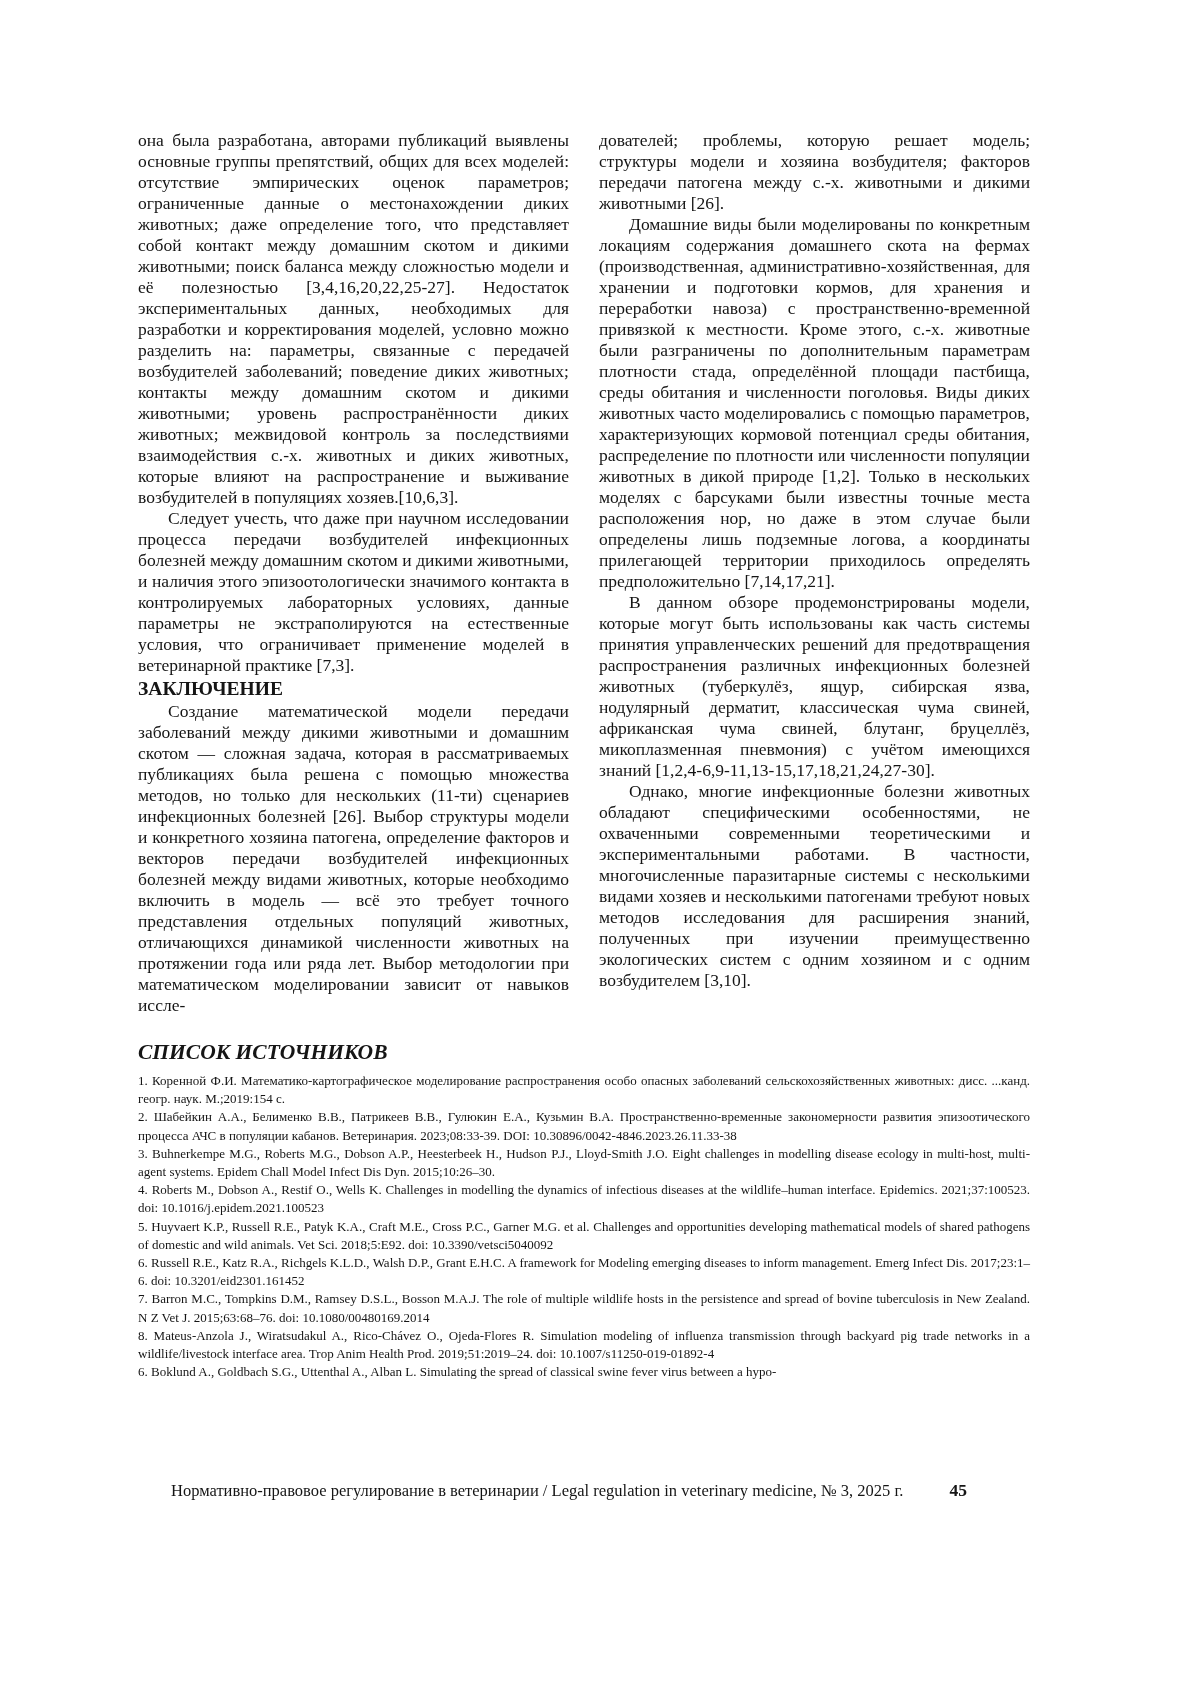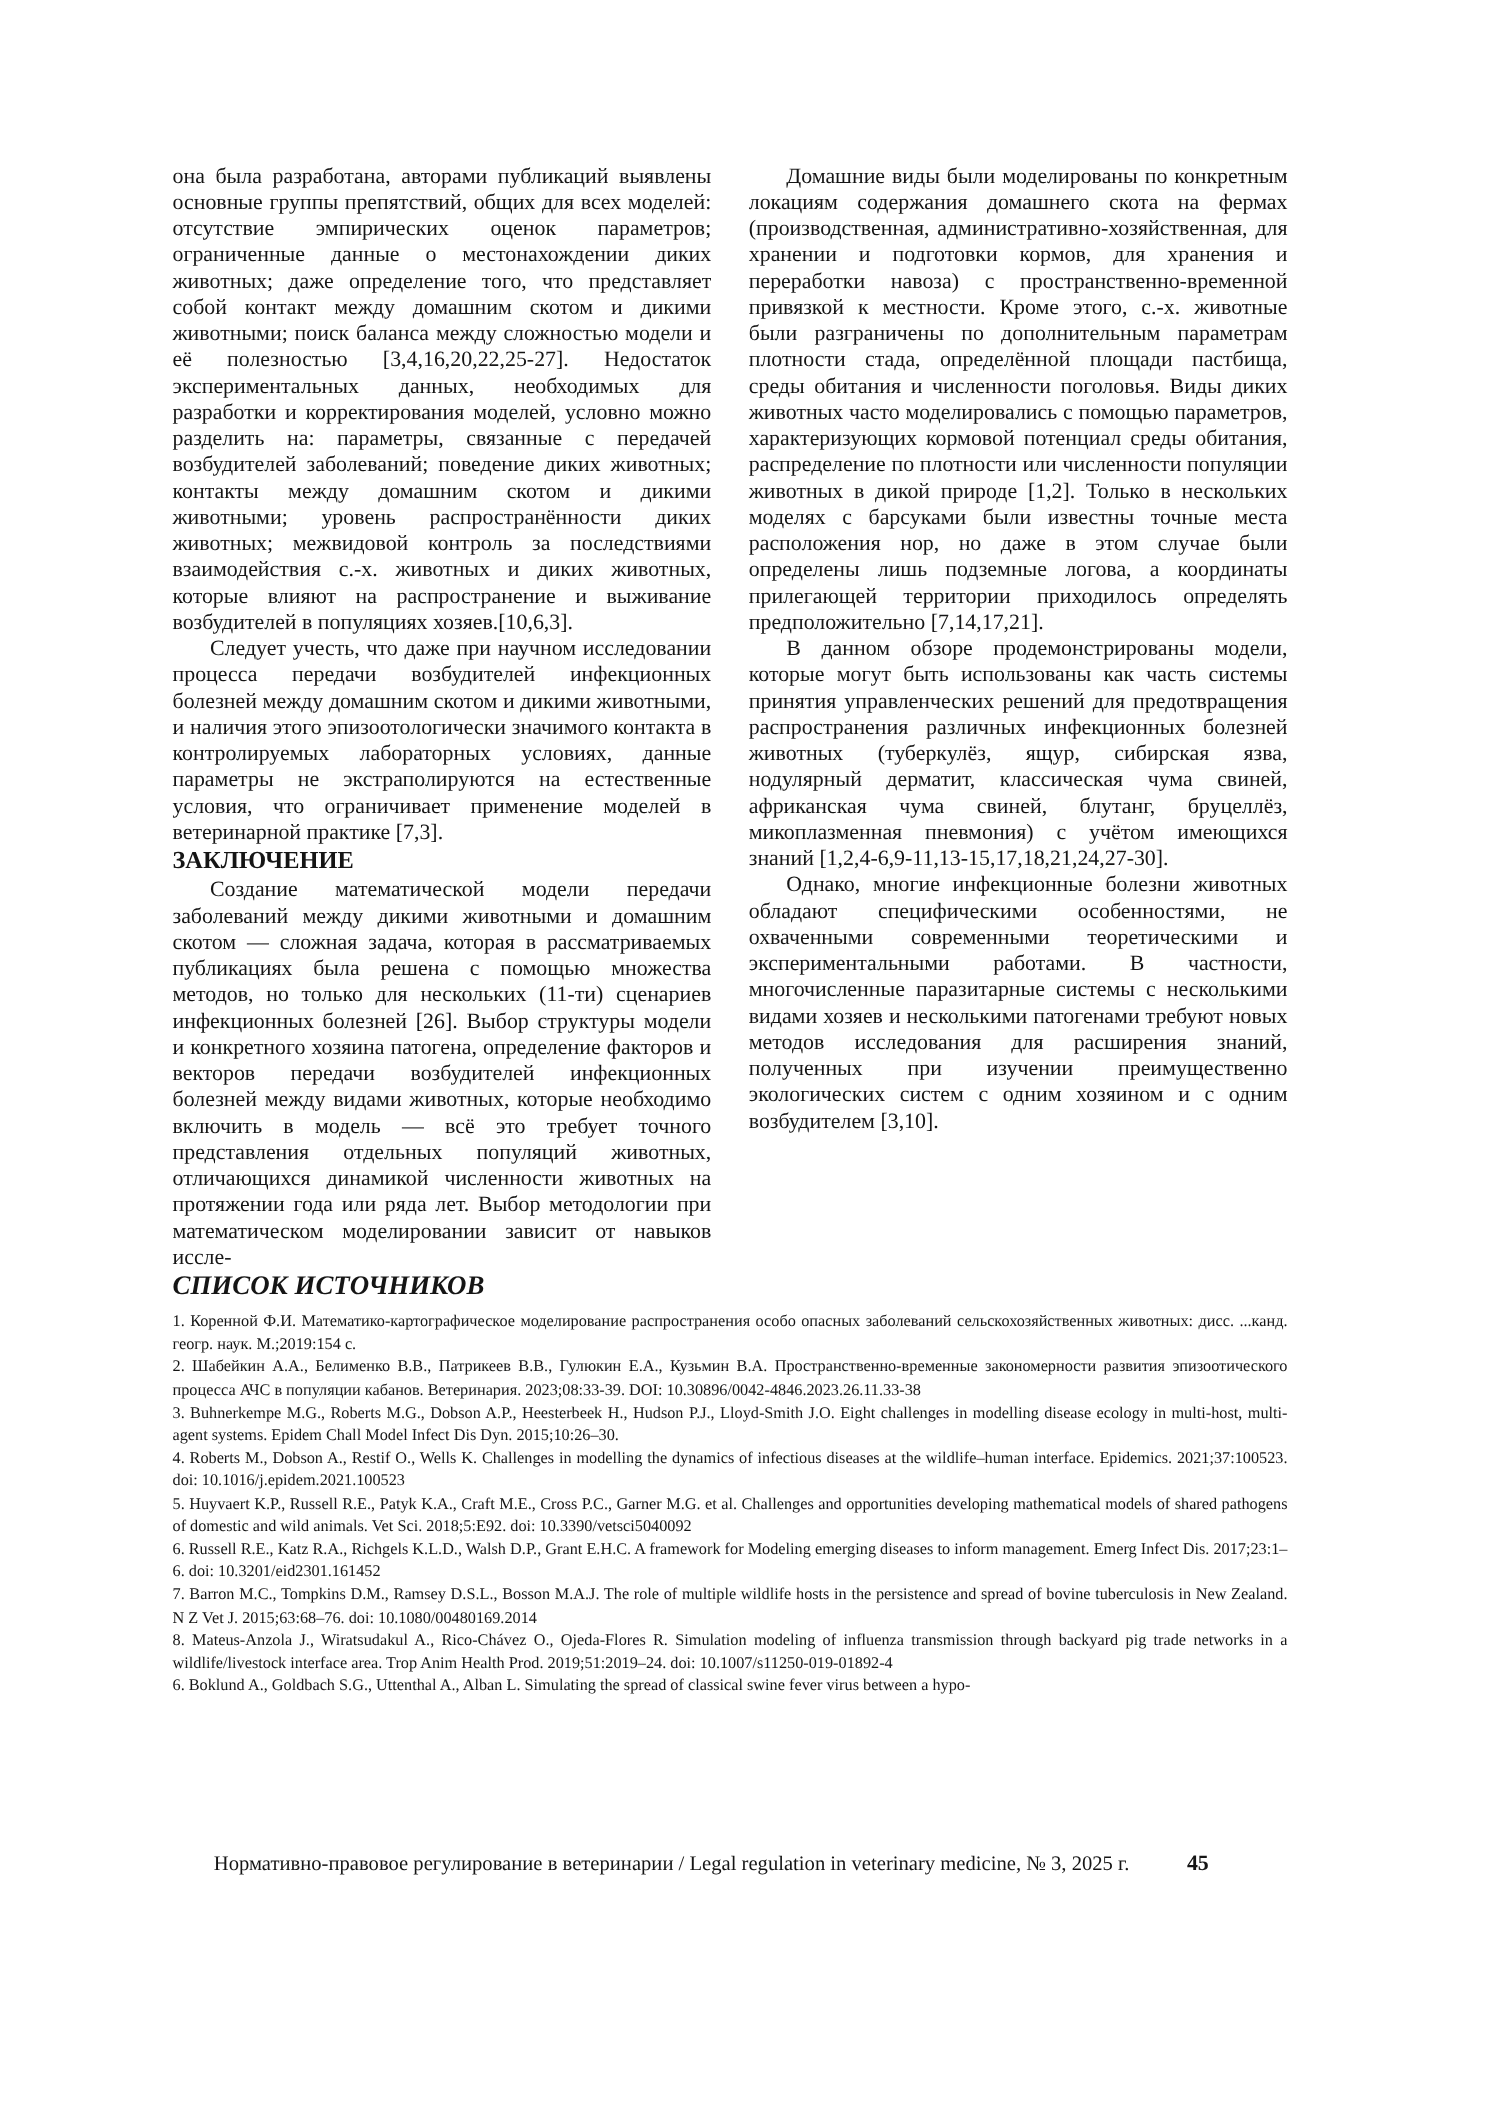--- a/index.html
+++ b/index.html
@@ -41,21 +41,21 @@
     text-indent: 30px;
   }
   .section-heading {
     font-weight: bold;
     font-size: 19.5px;
     line-height: 23px;
     margin: 1px 0 1px 0;
     text-align: left;
   }
   .references {
-    margin-top: 0;
+    margin-top: 24px;
   }
   .references-heading {
     font-weight: bold;
     font-style: italic;
     font-size: 21.5px;
     line-height: 25px;
     margin: 0 0 7px 0;
   }
   .ref-item {
     margin: 0;
@@ -90,20 +90,21 @@
 <div class="page">
 
   <div class="columns">
     <div class="col" id="left-col">
         <p class="para">она была разработана, авторами публикаций выявлены основные группы препятствий, общих для всех моделей: отсутствие эмпирических оценок параметров; ограниченные данные о местонахождении диких животных; даже определение того, что представляет собой контакт между домашним скотом и дикими животными; поиск баланса между сложностью модели и её полезностью [3,4,16,20,22,25-27]. Недостаток экспериментальных данных, необходимых для разработки и корректирования моделей, условно можно разделить на: параметры, связанные с передачей возбудителей заболеваний; поведение диких животных; контакты между домашним скотом и дикими животными; уровень распространённости диких животных; межвидовой контроль за последствиями взаимодействия с.-х. животных и диких животных, которые влияют на распространение и выживание возбудителей в популяциях хозяев.[10,6,3].</p>
         <p class="para indent">Следует учесть, что даже при научном исследовании процесса передачи возбудителей инфекционных болезней между домашним скотом и дикими животными, и наличия этого эпизоотологически значимого контакта в контролируемых лабораторных условиях, данные параметры не экстраполируются на естественные условия, что ограничивает применение моделей в ветеринарной практике [7,3].</p>
         <div class="section-heading">ЗАКЛЮЧЕНИЕ</div>
         <p class="para indent">Создание математической модели передачи заболеваний между дикими животными и домашним скотом — сложная задача, которая в рассматриваемых публикациях была решена с помощью множества методов, но только для нескольких (11-ти) сценариев инфекционных болезней [26]. Выбор структуры модели и конкретного хозяина патогена, определение факторов и векторов передачи возбудителей инфекционных болезней между видами животных, которые необходимо включить в модель — всё это требует точного представления отдельных популяций животных, отличающихся динамикой численности животных на протяжении года или ряда лет. Выбор методологии при математическом моделировании зависит от навыков иссле-</p>
       </div>
     <div class="col" id="right-col">
+        <p class="para">дователей; проблемы, которую решает модель; структуры модели и хозяина возбудителя; факторов передачи патогена между с.-х. животными и дикими животными [26].</p>
         <p class="para indent">Домашние виды были моделированы по конкретным локациям содержания домашнего скота на фермах (производственная, административно-хозяйственная, для хранении и подготовки кормов, для хранения и переработки навоза) с пространственно-временной привязкой к местности. Кроме этого, с.-х. животные были разграничены по дополнительным параметрам плотности стада, определённой площади пастбища, среды обитания и численности поголовья. Виды диких животных часто моделировались с помощью параметров, характеризующих кормовой потенциал среды обитания, распределение по плотности или численности популяции животных в дикой природе [1,2]. Только в нескольких моделях с барсуками были известны точные места расположения нор, но даже в этом случае были определены лишь подземные логова, а координаты прилегающей территории приходилось определять предположительно [7,14,17,21].</p>
         <p class="para indent">В данном обзоре продемонстрированы модели, которые могут быть использованы как часть системы принятия управленческих решений для предотвращения распространения различных инфекционных болезней животных (туберкулёз, ящур, сибирская язва, нодулярный дерматит, классическая чума свиней, африканская чума свиней, блутанг, бруцеллёз, микоплазменная пневмония) с учётом имеющихся знаний [1,2,4-6,9-11,13-15,17,18,21,24,27-30].</p>
         <p class="para indent">Однако, многие инфекционные болезни животных обладают специфическими особенностями, не охваченными современными теоретическими и экспериментальными работами. В частности, многочисленные паразитарные системы с несколькими видами хозяев и несколькими патогенами требуют новых методов исследования для расширения знаний, полученных при изучении преимущественно экологических систем с одним хозяином и с одним возбудителем [3,10].</p>
       </div>
   </div>
 
   <div class="references">
     <div class="references-heading">СПИСОК ИСТОЧНИКОВ</div>
     <div id="ref-list">
         <p class="ref-item">1. Коренной Ф.И. Математико-картографическое моделирование распространения особо опасных заболеваний сельскохозяйственных животных: дисс. ...канд. геогр. наук. М.;2019:154 с.</p>

